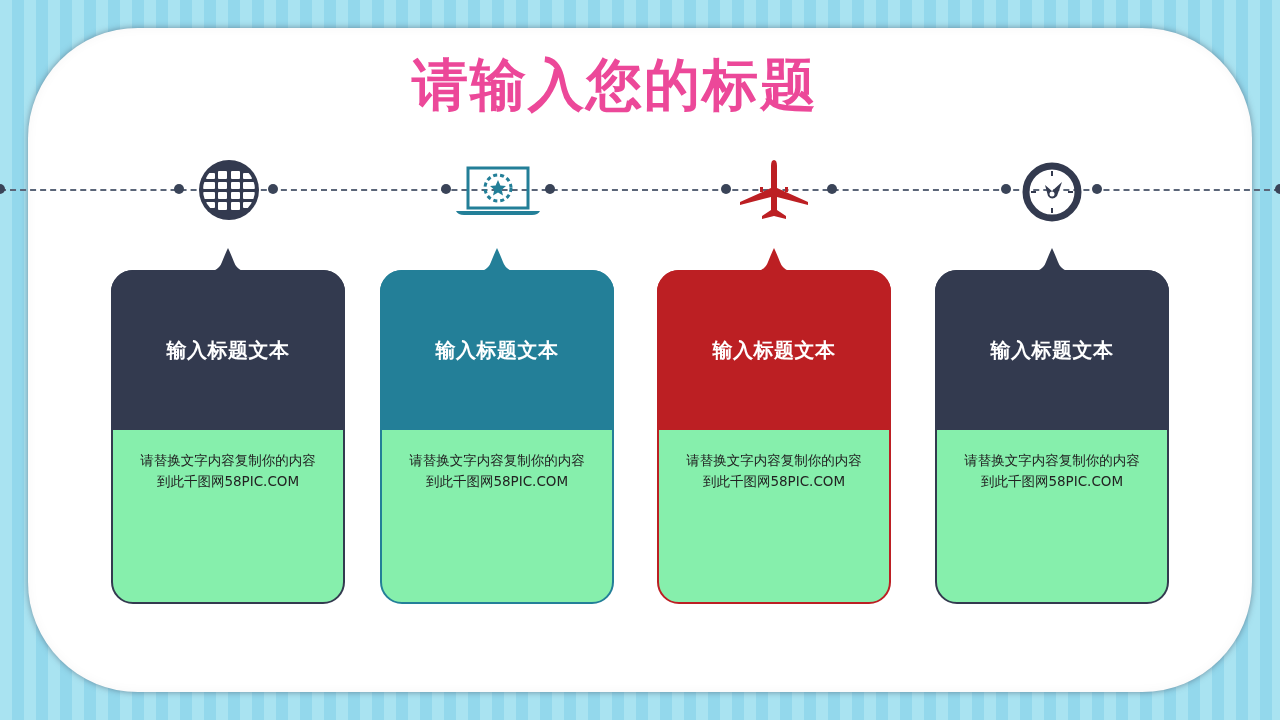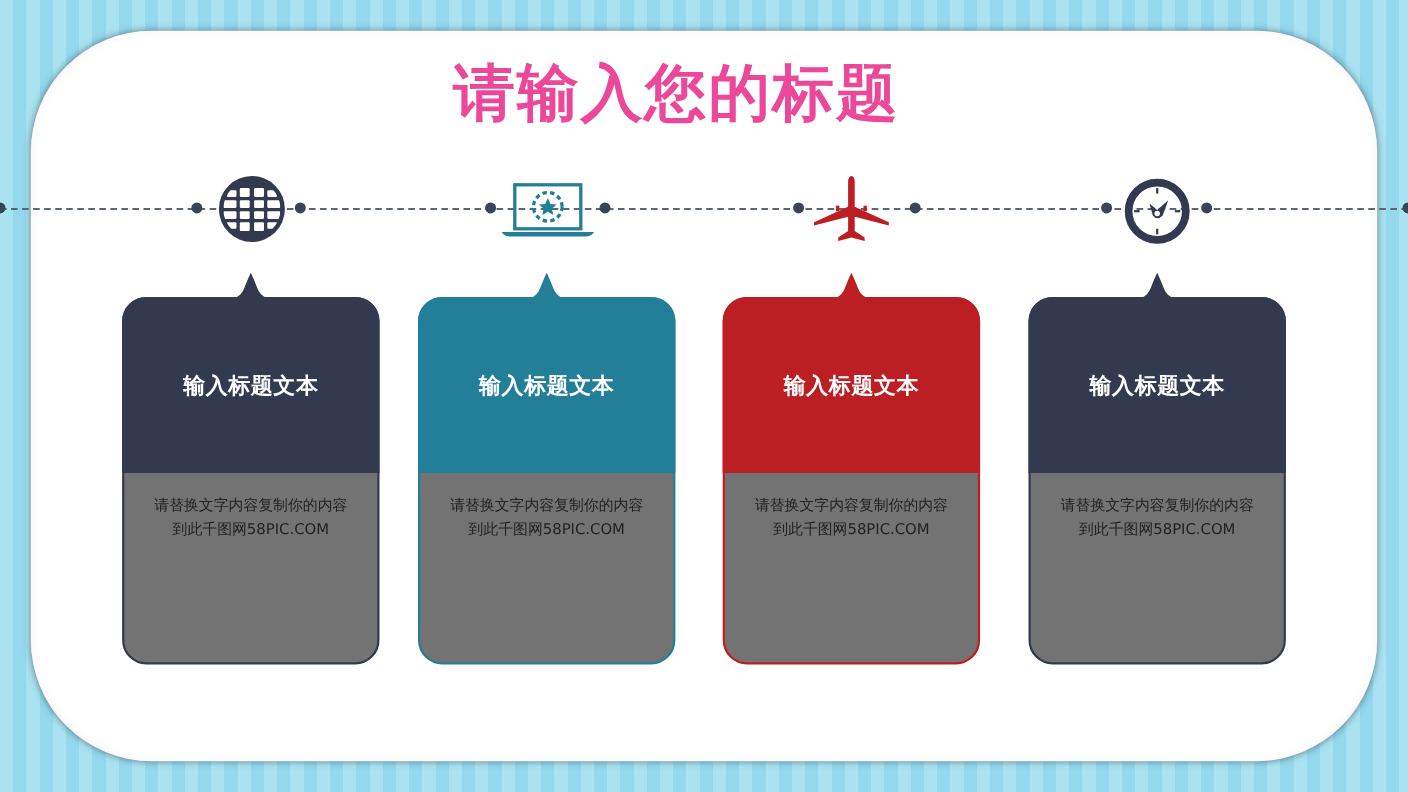--- a/index.html
+++ b/index.html
@@ -30,21 +30,21 @@
   }
   .dot {
     position: absolute; top: 184px; width: 10px; height: 10px;
     border-radius: 50%; background: #3a4458;
   }
   .icon { position: absolute; }
   .card {
     position: absolute; top: 270px; width: 234px; height: 334px;
     border-radius: 22px;
     border: 2px solid #333a4f;
-    background: #737373;
+    background: #86efac;
   }
   .card-head {
     position: absolute; left: -2px; top: -2px; right: -2px; height: 160px;
     border-radius: 22px 22px 0 0;
     display: flex; align-items: center; justify-content: center;
   }
   .card-head-title {
     color: #ffffff; font-size: 20px; font-weight: bold; letter-spacing: 0.5px;
   }
   .notch { position: absolute; top: -24px; left: 50%; margin-left: -32px; width: 64px; height: 26px; }

